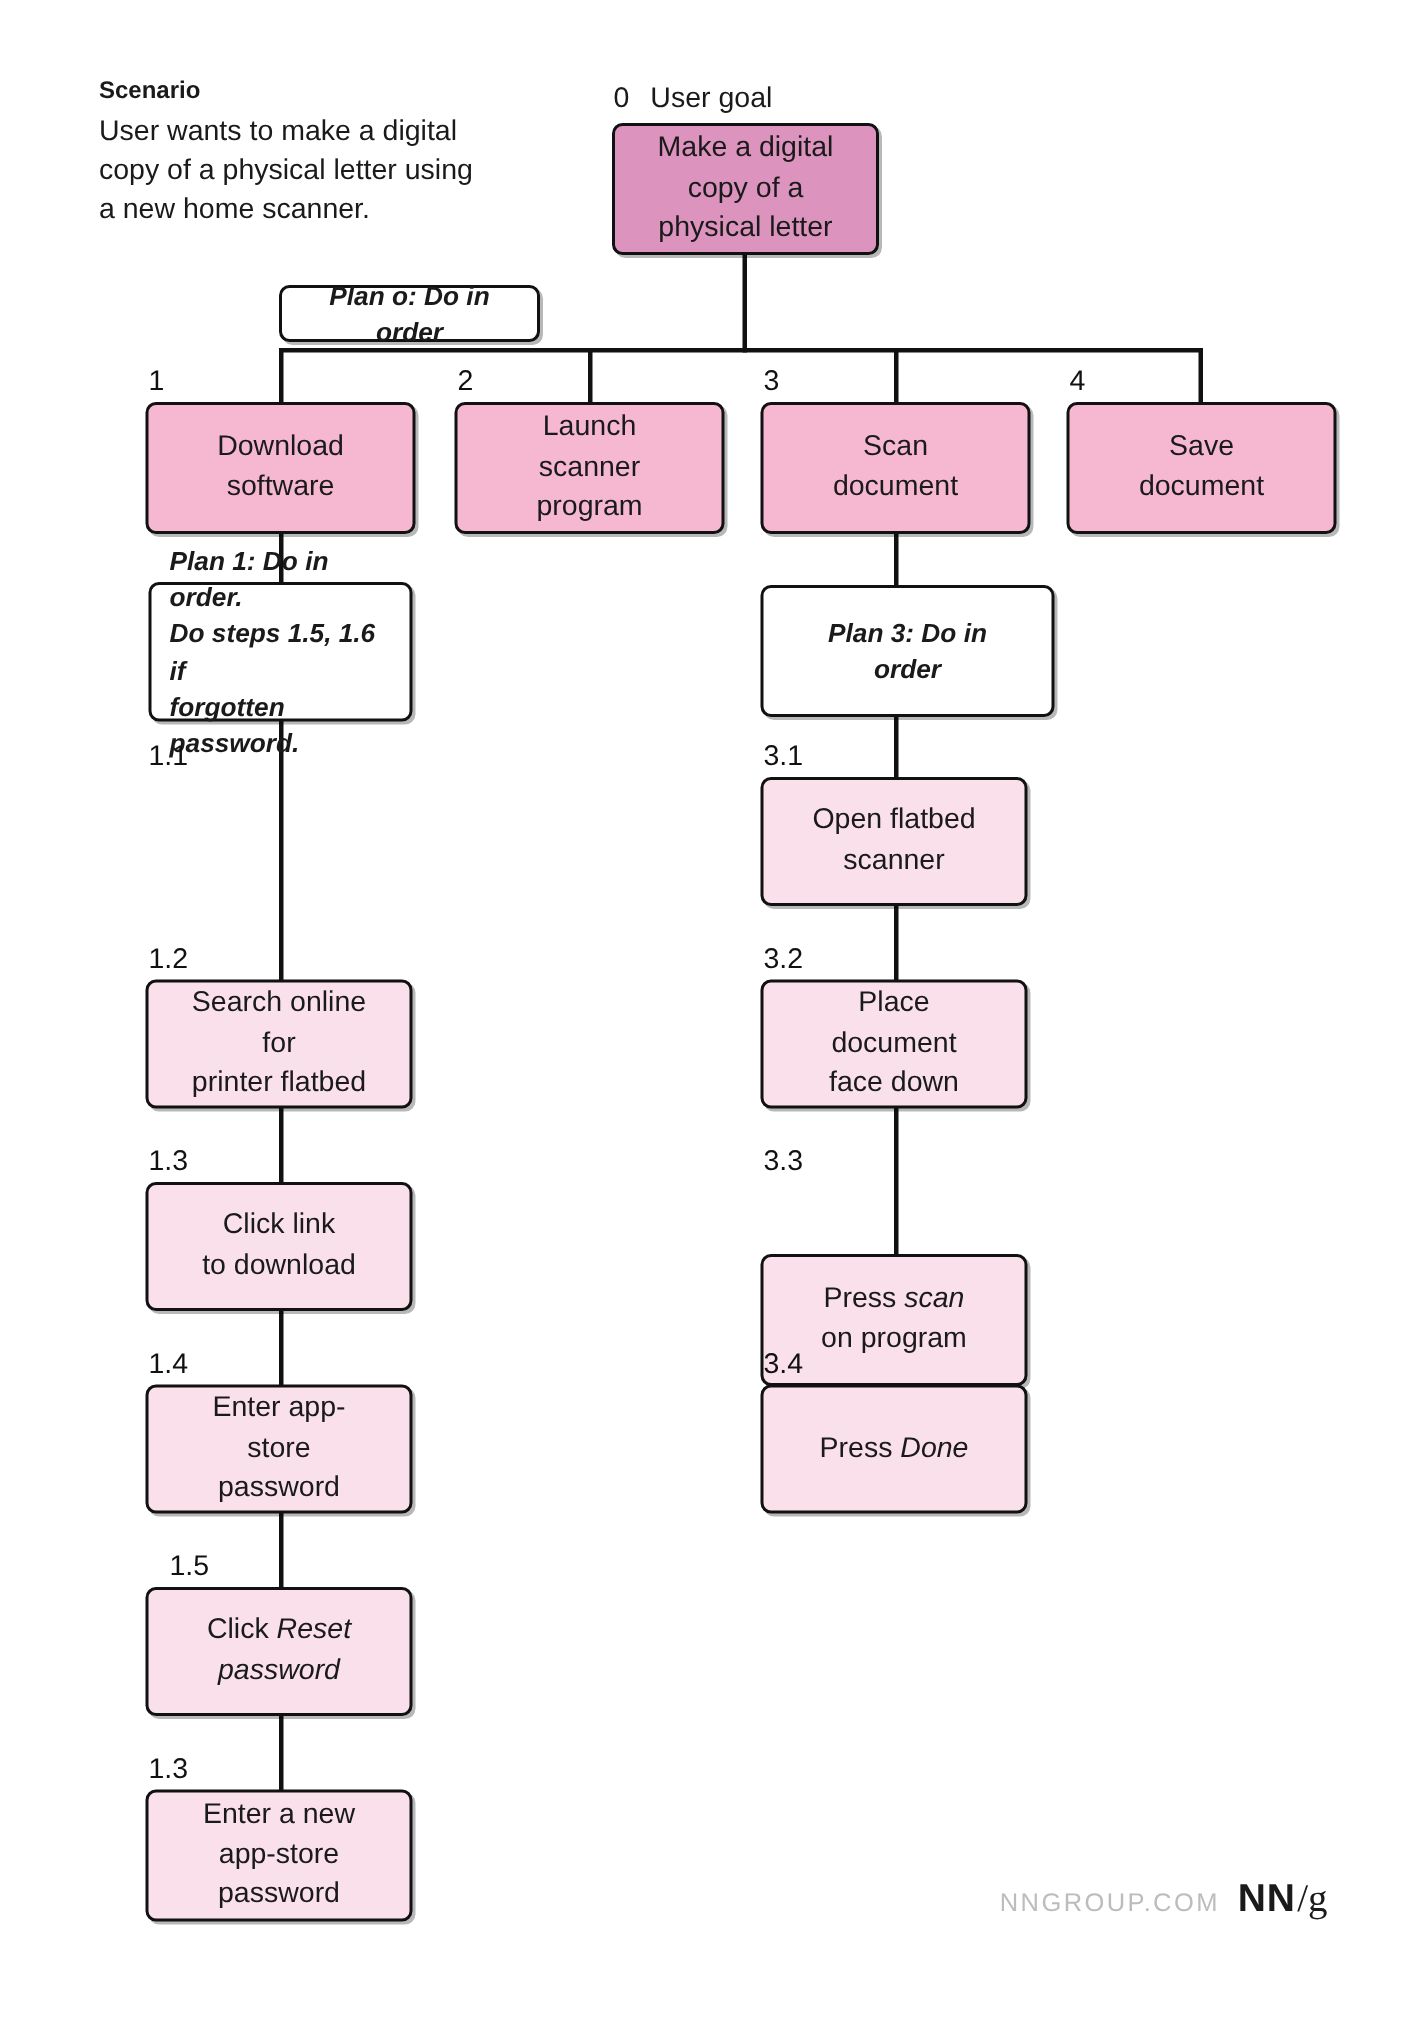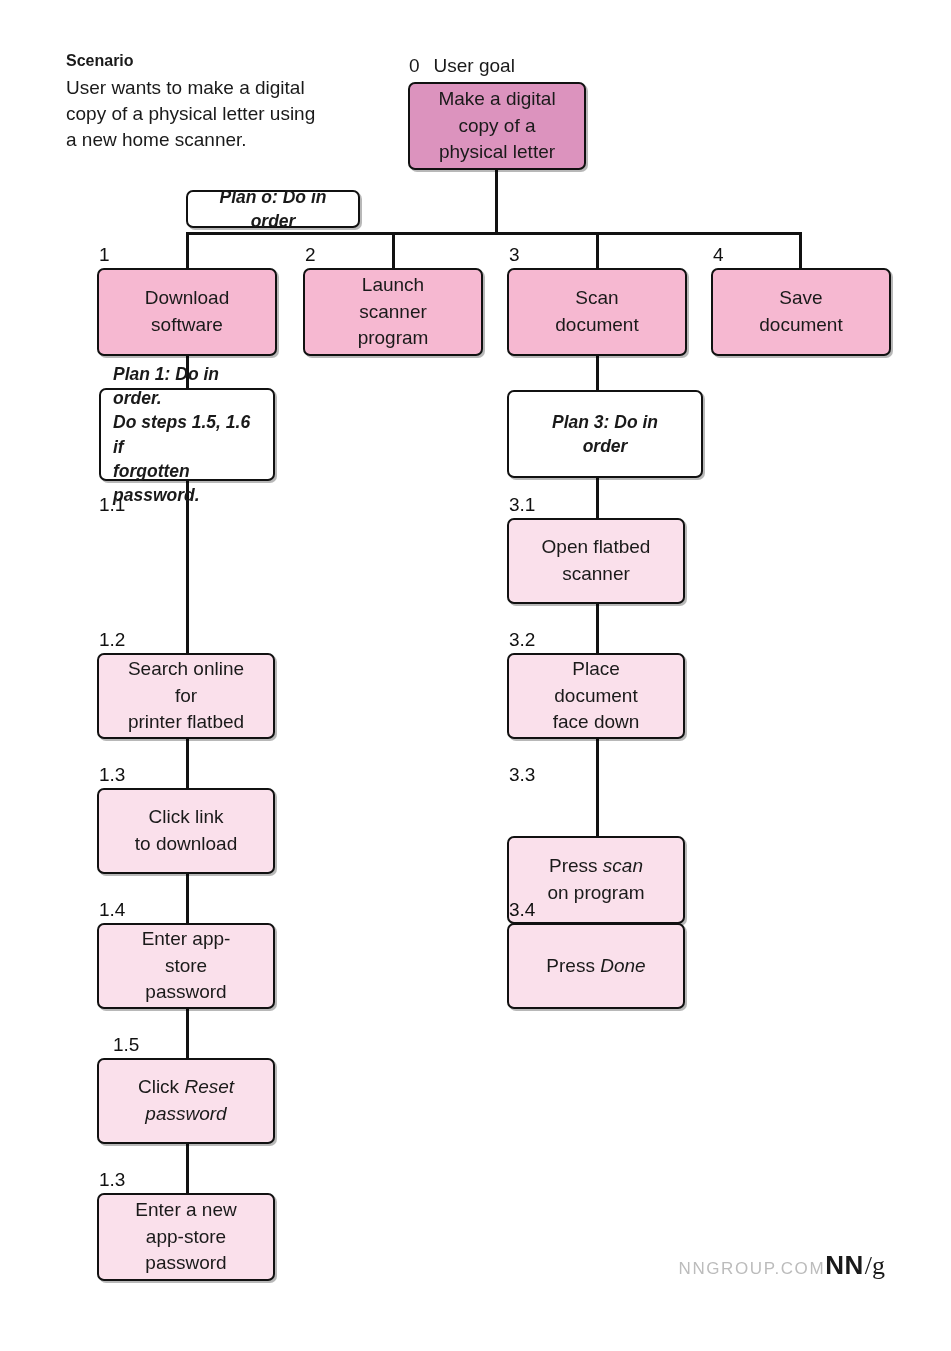--- a/index.html
+++ b/index.html
@@ -24,21 +24,21 @@
   .box em{font-style:italic;font-weight:inherit;}
 
   .num{position:absolute;font-size:19px;color:#111;}
 
   .scenario{position:absolute;left:66px;top:52px;width:290px;}
   .scenario-title{font-weight:bold;font-size:16px;margin-bottom:5px;}
   .scenario-body{font-size:19px;line-height:1.38;white-space:pre-line;}
 
   .goal-label{position:absolute;left:409px;top:55px;font-size:19px;display:flex;gap:14px;}
 
-  .footer{position:absolute;right:66px;top:1250px;display:flex;align-items:baseline;}
+  .footer{position:absolute;right:66px;top:1250px;display:flex;align-items:baseline;gap:12px;}
   .footer-site{color:#bcbcbc;font-size:17px;letter-spacing:1.6px;}
   .logo{display:flex;align-items:baseline;justify-content:flex-end;}
   .logo-nn{font-weight:800;font-size:26px;letter-spacing:0.5px;}
   .logo-slash{font-family:"Liberation Serif",serif;font-size:26px;font-weight:400;padding-left:1px;}
   .logo-g{font-family:"Liberation Serif",serif;font-size:26px;font-weight:400;}
 </style>
 </head>
 <body>
 
 <div class="canvas">

